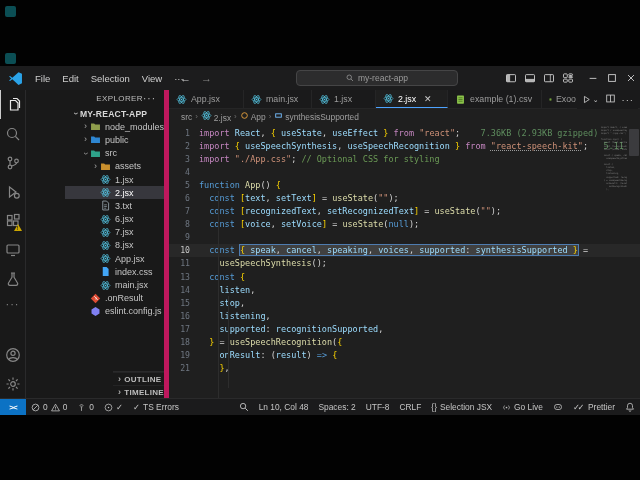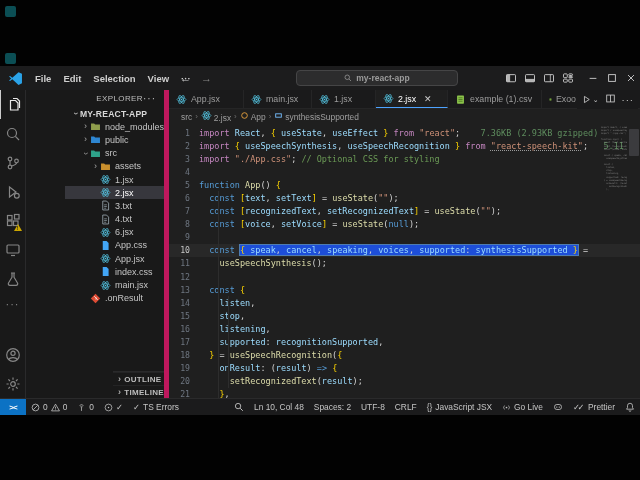--- a/index.html
+++ b/index.html
@@ -6,21 +6,21 @@
   *{box-sizing:border-box;}
   .screen{position:relative;width:640px;height:480px;background:#020202;overflow:hidden;
     font-family:"Liberation Sans",sans-serif;-webkit-font-smoothing:antialiased;}
   .desk-dot{position:absolute;width:11px;height:11px;border-radius:2px;background:#0d5c63;opacity:.85;}
   .dot1{left:5px;top:6px;} .dot2{left:5px;top:53px;}
 
   .vscode{position:absolute;left:0;top:66px;width:640px;height:349px;background:#1f1f1f;
     display:flex;flex-direction:column;font-size:9.5px;color:#cccccc;}
 
   
-  .titlebar{position:relative;height:24px;flex:0 0 24px;background:#1c1c1d;display:flex;align-items:center;font-weight:bold;}
+  .titlebar{position:relative;height:24px;flex:0 0 24px;background:#1c1c1d;display:flex;align-items:center;}
   .vslogo{width:15px;height:15px;margin:0 6px 0 8px;flex:0 0 auto;}
   .menu{padding:2px 6px;color:#cfcfcf;font-size:9.5px;border-radius:3px;}
   .nav-arrows{position:absolute;left:180px;top:0;height:24px;display:flex;align-items:center;gap:10px;
     color:#cfcfcf;font-size:11px;}
   .nav-arrows .fwd{color:#8a8a8a;}
   .searchbox{position:absolute;left:296px;top:4px;width:162px;height:16px;background:#2c2c2d;
     border:1px solid #454546;border-radius:4px;display:flex;align-items:center;justify-content:center;
     gap:4px;color:#9b9b9b;font-size:8.5px;}
   .win-icons{position:absolute;right:0;top:0;height:24px;display:flex;align-items:center;}
   .win-icons .wi{width:19px;height:24px;display:flex;align-items:center;justify-content:center;color:#cfcfcf;}
@@ -71,21 +71,21 @@
     font-size:8.5px;padding-top:2px;}
   .cl{height:13.1px;display:flex;align-items:center;position:relative;}
   .cl.current{background:rgba(255,255,255,0.045);}
   .ln{width:30px;flex:0 0 30px;text-align:right;padding-right:9px;color:#6e7681;font-size:8.2px;}
   .cl.current .ln{color:#c6c6c6;}
   .ct{margin:0;white-space:pre;font-family:inherit;font-size:inherit;color:#d4d4d4;}
   .tk-p{color:#d4d4d4;} .tk-k{color:#c586c0;} .tk-s{color:#569cd6;} .tk-v{color:#9cdcfe;}
   .tk-f{color:#dcdcaa;} .tk-str{color:#ce9178;} .tk-c{color:#6a9955;} .tk-b{color:#ffd700;}
   .tk-ic{color:#5e8d5e;}
   .tk-u{text-decoration:underline dotted #9a9a9a;text-underline-offset:1px;}
-  .sel-group{background:#1d4ed8;outline:1px solid #4e7cb0;}
+  .sel-group{background:#404040;outline:1px solid #4e7cb0;}
   .guide{position:absolute;width:1px;background:#2d2d2d;}
   .minimap{position:absolute;top:2px;right:13px;width:26px;overflow:hidden;opacity:.85;}
   .mm-line{font-family:"DejaVu Sans Mono",monospace;font-size:2.2px;line-height:3.1px;height:3.1px;
     white-space:pre;color:#8e8e8e;overflow:hidden;}
   .vscroll{position:absolute;top:5px;right:1px;width:10px;height:27px;background:#45454a;opacity:.75;border-radius:1px;}
 
   
   .statusbar{height:17px;flex:0 0 17px;background:#1b1b1c;border-top:1px solid #2a2a2b;
     display:flex;align-items:stretch;font-size:8.4px;color:#c5c5c5;}
   .remote{width:26px;flex:0 0 26px;background:#0c72c4;color:#ffffff;display:flex;align-items:center;
@@ -315,90 +315,104 @@
                 <svg width="11" height="11" viewBox="0 0 16 16">
                   <path d="M4 1.5h5.5L12.5 4.5V14.5H4z" fill="none" stroke="#9aa7b0" stroke-width="1.2"></path>
                   <path d="M6 7h4M6 9.5h4M6 12h3" stroke="#9aa7b0" stroke-width="1"></path>
                 </svg>
               </span>
               <span>3.txt</span>
             </div>
             <div class="trow  " style="padding-left:26px">
               <span class="chev"></span>
               <span class="ticon">
-                <svg width="11" height="11" viewBox="0 0 16 16">
-                  <path d="M4 1.5h5.5L12.5 4.5V14.5H4z" fill="none" stroke="#9aa7b0" stroke-width="1.2"></path>
-                  <path d="M6 7h4M6 9.5h4M6 12h3" stroke="#9aa7b0" stroke-width="1"></path>
-                </svg>
-              </span>
-              <span>4.txt</span>
-            </div>
-            <div class="trow  " style="padding-left:26px">
-              <span class="chev"></span>
-              <span class="ticon">
                 <svg width="11" height="11" viewBox="0 0 16 16" fill="none" stroke="#53c1de" stroke-width="1">
                   <ellipse cx="8" cy="8" rx="6.5" ry="2.6"></ellipse>
                   <ellipse cx="8" cy="8" rx="6.5" ry="2.6" transform="rotate(60 8 8)"></ellipse>
                   <ellipse cx="8" cy="8" rx="6.5" ry="2.6" transform="rotate(120 8 8)"></ellipse>
                   <circle cx="8" cy="8" r="1.2" fill="#53c1de" stroke="none"></circle>
                 </svg>
               </span>
               <span>6.jsx</span>
             </div>
             <div class="trow  " style="padding-left:26px">
               <span class="chev"></span>
               <span class="ticon">
-                <svg width="11" height="11" viewBox="0 0 16 16">
-                  <path d="M4 1.5h5.5L12.5 4.5V14.5H4z" fill="#42a5f5"></path>
-                </svg>
-              </span>
-              <span>App.css</span>
-            </div>
-            <div class="trow  " style="padding-left:26px">
-              <span class="chev"></span>
-              <span class="ticon">
                 <svg width="11" height="11" viewBox="0 0 16 16" fill="none" stroke="#53c1de" stroke-width="1">
                   <ellipse cx="8" cy="8" rx="6.5" ry="2.6"></ellipse>
                   <ellipse cx="8" cy="8" rx="6.5" ry="2.6" transform="rotate(60 8 8)"></ellipse>
                   <ellipse cx="8" cy="8" rx="6.5" ry="2.6" transform="rotate(120 8 8)"></ellipse>
                   <circle cx="8" cy="8" r="1.2" fill="#53c1de" stroke="none"></circle>
                 </svg>
               </span>
-              <span>App.jsx</span>
-            </div>
-            <div class="trow  " style="padding-left:26px">
-              <span class="chev"></span>
-              <span class="ticon">
-                <svg width="11" height="11" viewBox="0 0 16 16">
-                  <path d="M4 1.5h5.5L12.5 4.5V14.5H4z" fill="#42a5f5"></path>
-                </svg>
-              </span>
-              <span>index.css</span>
+              <span>7.jsx</span>
             </div>
             <div class="trow  " style="padding-left:26px">
               <span class="chev"></span>
               <span class="ticon">
                 <svg width="11" height="11" viewBox="0 0 16 16" fill="none" stroke="#53c1de" stroke-width="1">
                   <ellipse cx="8" cy="8" rx="6.5" ry="2.6"></ellipse>
                   <ellipse cx="8" cy="8" rx="6.5" ry="2.6" transform="rotate(60 8 8)"></ellipse>
                   <ellipse cx="8" cy="8" rx="6.5" ry="2.6" transform="rotate(120 8 8)"></ellipse>
                   <circle cx="8" cy="8" r="1.2" fill="#53c1de" stroke="none"></circle>
                 </svg>
               </span>
+              <span>8.jsx</span>
+            </div>
+            <div class="trow  " style="padding-left:26px">
+              <span class="chev"></span>
+              <span class="ticon">
+                <svg width="11" height="11" viewBox="0 0 16 16" fill="none" stroke="#53c1de" stroke-width="1">
+                  <ellipse cx="8" cy="8" rx="6.5" ry="2.6"></ellipse>
+                  <ellipse cx="8" cy="8" rx="6.5" ry="2.6" transform="rotate(60 8 8)"></ellipse>
+                  <ellipse cx="8" cy="8" rx="6.5" ry="2.6" transform="rotate(120 8 8)"></ellipse>
+                  <circle cx="8" cy="8" r="1.2" fill="#53c1de" stroke="none"></circle>
+                </svg>
+              </span>
+              <span>App.jsx</span>
+            </div>
+            <div class="trow  " style="padding-left:26px">
+              <span class="chev"></span>
+              <span class="ticon">
+                <svg width="11" height="11" viewBox="0 0 16 16">
+                  <path d="M4 1.5h5.5L12.5 4.5V14.5H4z" fill="#42a5f5"></path>
+                </svg>
+              </span>
+              <span>index.css</span>
+            </div>
+            <div class="trow  " style="padding-left:26px">
+              <span class="chev"></span>
+              <span class="ticon">
+                <svg width="11" height="11" viewBox="0 0 16 16" fill="none" stroke="#53c1de" stroke-width="1">
+                  <ellipse cx="8" cy="8" rx="6.5" ry="2.6"></ellipse>
+                  <ellipse cx="8" cy="8" rx="6.5" ry="2.6" transform="rotate(60 8 8)"></ellipse>
+                  <ellipse cx="8" cy="8" rx="6.5" ry="2.6" transform="rotate(120 8 8)"></ellipse>
+                  <circle cx="8" cy="8" r="1.2" fill="#53c1de" stroke="none"></circle>
+                </svg>
+              </span>
               <span>main.jsx</span>
             </div>
             <div class="trow  " style="padding-left:16px">
               <span class="chev"></span>
               <span class="ticon">
                 <svg width="11" height="11" viewBox="0 0 16 16">
                   <path d="M8 1.2 14.8 8 8 14.8 1.2 8z" fill="#dd4c35"></path>
                   <path d="M6 4.5l5.5 5.5M8.8 6.2v3.6" stroke="#fff" stroke-width="1"></path>
                 </svg>
               </span>
               <span>.onResult</span>
+            </div>
+            <div class="trow  " style="padding-left:16px">
+              <span class="chev"></span>
+              <span class="ticon">
+                <svg width="11" height="11" viewBox="0 0 16 16">
+                  <path d="M8 1.5 13.8 5v6L8 14.5 2.2 11V5z" fill="#8080f2"></path>
+                </svg>
+              </span>
+              <span>eslint.config.js</span>
             </div>
           </div>
         <div class="sections" id="sections">
             <div class="sec">
               <span class="chev">›</span>
               <span>OUTLINE</span>
             </div>
             <div class="sec">
               <span class="chev">›</span>
               <span>TIMELINE</span>
@@ -541,24 +555,20 @@
    </div>
             <div class="cl current">
      <span class="ln">10</span>
               <pre class="ct"><span class="tk-p">  </span><span class="tk-s">const</span><span class="tk-p"> </span><span class="sel-group"><span class="tk-b">{</span><span class="tk-p"> </span><span class="tk-v">speak</span><span class="tk-p">, </span><span class="tk-v">cancel</span><span class="tk-p">, </span><span class="tk-v">speaking</span><span class="tk-p">, </span><span class="tk-v">voices</span><span class="tk-p">, </span><span class="tk-v">supported</span><span class="tk-p">: </span><span class="tk-v">synthesisSupported</span><span class="tk-p"> </span><span class="tk-b">}</span></span><span class="tk-p"> =</span></pre>
    </div>
             <div class="cl ">
      <span class="ln">11</span>
               <pre class="ct"><span class="tk-p">    </span><span class="tk-f">useSpeechSynthesis</span><span class="tk-p">();</span></pre>
    </div>
             <div class="cl ">
-     <span class="ln">12</span>
-              <pre class="ct"></pre>
-   </div>
-            <div class="cl ">
      <span class="ln">13</span>
               <pre class="ct"><span class="tk-p">  </span><span class="tk-s">const</span><span class="tk-p"> </span><span class="tk-b">{</span></pre>
    </div>
             <div class="cl ">
      <span class="ln">14</span>
               <pre class="ct"><span class="tk-p">    </span><span class="tk-v">listen</span><span class="tk-p">,</span></pre>
    </div>
             <div class="cl ">
      <span class="ln">15</span>
               <pre class="ct"><span class="tk-p">    </span><span class="tk-v">stop</span><span class="tk-p">,</span></pre>
@@ -571,24 +581,20 @@
      <span class="ln">17</span>
               <pre class="ct"><span class="tk-p">    </span><span class="tk-v">supported</span><span class="tk-p">: </span><span class="tk-v">recognitionSupported</span><span class="tk-p">,</span></pre>
    </div>
             <div class="cl ">
      <span class="ln">18</span>
               <pre class="ct"><span class="tk-p">  </span><span class="tk-b">}</span><span class="tk-p"> = </span><span class="tk-f">useSpeechRecognition</span><span class="tk-p">(</span><span class="tk-b">{</span></pre>
    </div>
             <div class="cl ">
      <span class="ln">19</span>
               <pre class="ct"><span class="tk-p">    </span><span class="tk-v">onResult</span><span class="tk-p">: (</span><span class="tk-v">result</span><span class="tk-p">) </span><span class="tk-s">=&gt;</span><span class="tk-p"> </span><span class="tk-b">{</span></pre>
-   </div>
-            <div class="cl ">
-     <span class="ln">20</span>
-              <pre class="ct"><span class="tk-p">      </span><span class="tk-f">setRecognizedText</span><span class="tk-p">(</span><span class="tk-v">result</span><span class="tk-p">);</span></pre>
    </div>
             <div class="cl ">
      <span class="ln">21</span>
               <pre class="ct"><span class="tk-p">    </span><span class="tk-b">}</span><span class="tk-p">,</span></pre>
    </div>
           <div class="guide" style="left:49px;top:67px;height:210px;"></div>
           <div class="guide" style="left:59px;top:172px;height:92px;"></div>
           <div class="minimap" id="minimap">
               <div class="mm-line">import React, { useState, useEffect } from "react";    7.36KB (2.93KB gzipped)</div>
               <div class="mm-line">import { useSpeechSynthesis, useSpeechRecognition } from "react-speech-kit";   5.11</div>
@@ -667,21 +673,21 @@
             <span>Spaces: 2</span>
           </div>
         <div class="sbi">
             <span>UTF-8</span>
           </div>
         <div class="sbi">
             <span>CRLF</span>
           </div>
         <div class="sbi">
           <span>{}</span>
-          <span>JavaScript JSX</span>
+          <span>Selection JSX</span>
         </div>
         <div class="sbi">
           <svg width="9" height="9" viewBox="0 0 16 16">
               <circle cx="8" cy="8" r="1.5" fill="#c5c5c5"></circle>
               <path d="M4.5 11.5a5 5 0 0 1 0-7M11.5 4.5a5 5 0 0 1 0 7" fill="none" stroke="#c5c5c5" stroke-width="1.2"></path>
             </svg>
           <span>Go Live</span>
         </div>
         <div class="sbi">
           <svg width="10" height="10" viewBox="0 0 16 16">

